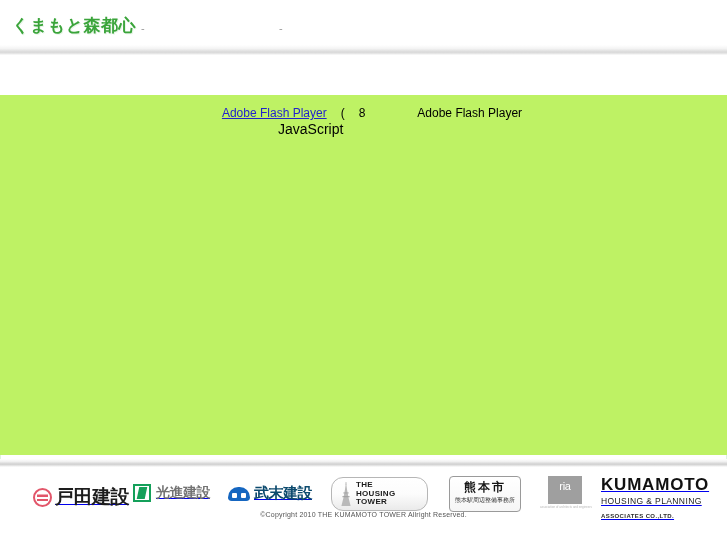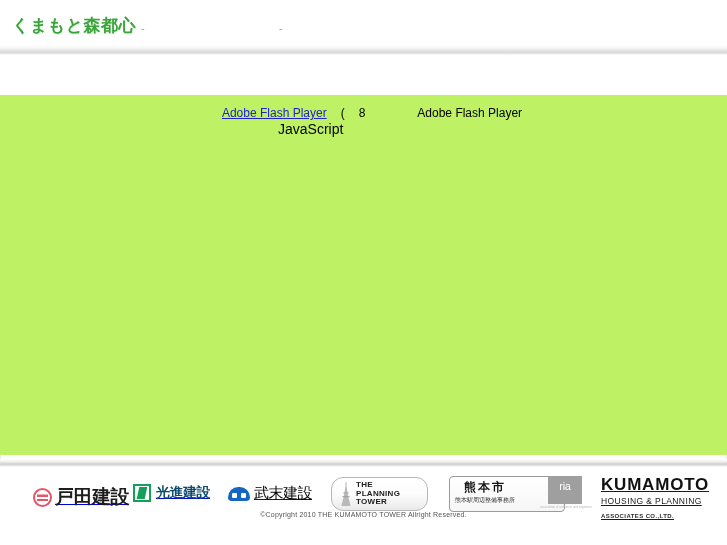--- a/index.html
+++ b/index.html
@@ -217,21 +217,21 @@
     position: absolute;
     left: 3px; top: 1px;
     width: 8px; height: 12px;
     background: #14a05a;
     transform: skewX(-12deg);
   }
   .koshin-text {
     font-family: "DejaVu Sans", sans-serif;
     font-size: 14px;
     font-weight: bold;
-    color: #0c4a6e;
+    color: #737373;
     letter-spacing: -0.5px;
   }
 
   
   #logo-takesue { left: 228px; top: 13px; }
   .takesue-mark {
     width: 22px; height: 14px;
     background: #1566c0;
     border-radius: 11px 11px 4px 4px;
     position: relative;
@@ -249,22 +249,22 @@
     content: "";
     position: absolute;
     left: 13px; top: 6px;
     width: 5px; height: 5px;
     background: #ffffff;
     border-radius: 1px;
   }
   .takesue-text {
     font-family: "DejaVu Sans", sans-serif;
     font-size: 15px;
-    font-weight: normal;
-    color: #000000;
+    font-weight: bold;
+    color: #0c4a6e;
     letter-spacing: -0.5px;
   }
 
   
   #logo-tower {
     left: 331px; top: 6px;
     width: 95px; height: 32px;
     border: 1px solid #b6b6b6;
     border-radius: 12px;
     background: linear-gradient(to bottom, #ffffff 0%, #fcfcfc 50%, #eaeaea 100%);
@@ -289,21 +289,20 @@
 
   
   #logo-city {
     left: 449px; top: 5px;
     width: 70px; height: 34px;
     border: 1px solid #9a9a9a;
     border-radius: 4px;
     background: linear-gradient(to bottom, #ffffff 0%, #f6f6f6 100%);
     display: block;
     overflow: hidden;
-    padding-left: 44px;
   }
   .city-main {
     position: absolute;
     left: 0; top: 2px;
     width: 70px;
     text-align: center;
     font-family: "DejaVu Sans", sans-serif;
     font-size: 12px;
     font-weight: bold;
     color: #161616;
@@ -446,21 +445,21 @@
 
       <a class="f-logo" id="logo-tower" href="#">
         <svg class="tower-icon" viewBox="0 0 14 24">
           <polygon points="7,0 8.1,8 9.6,16 11.6,24 2.4,24 4.4,16 5.9,8" fill="#b9b9b9"></polygon>
           <rect x="3.4" y="14.2" width="7.2" height="1" fill="#9d9d9d"></rect>
           <rect x="4.3" y="10.5" width="5.4" height="0.9" fill="#9d9d9d"></rect>
           <rect x="6.6" y="-1" width="0.8" height="4" fill="#b9b9b9"></rect>
         </svg>
         <span class="tower-text">
           <span>THE</span><br>
-          <span>PLANNING</span><br>
+          <span>HOUSING</span><br>
           <span>TOWER</span>
         </span>
       </a>
 
       <a class="f-logo" id="logo-city" href="#">
         <span class="city-main">熊本市</span>
         <span class="city-sub">熊本駅周辺整備事務所</span>
       </a>
 
       <a class="f-logo" id="logo-ria" href="#">

